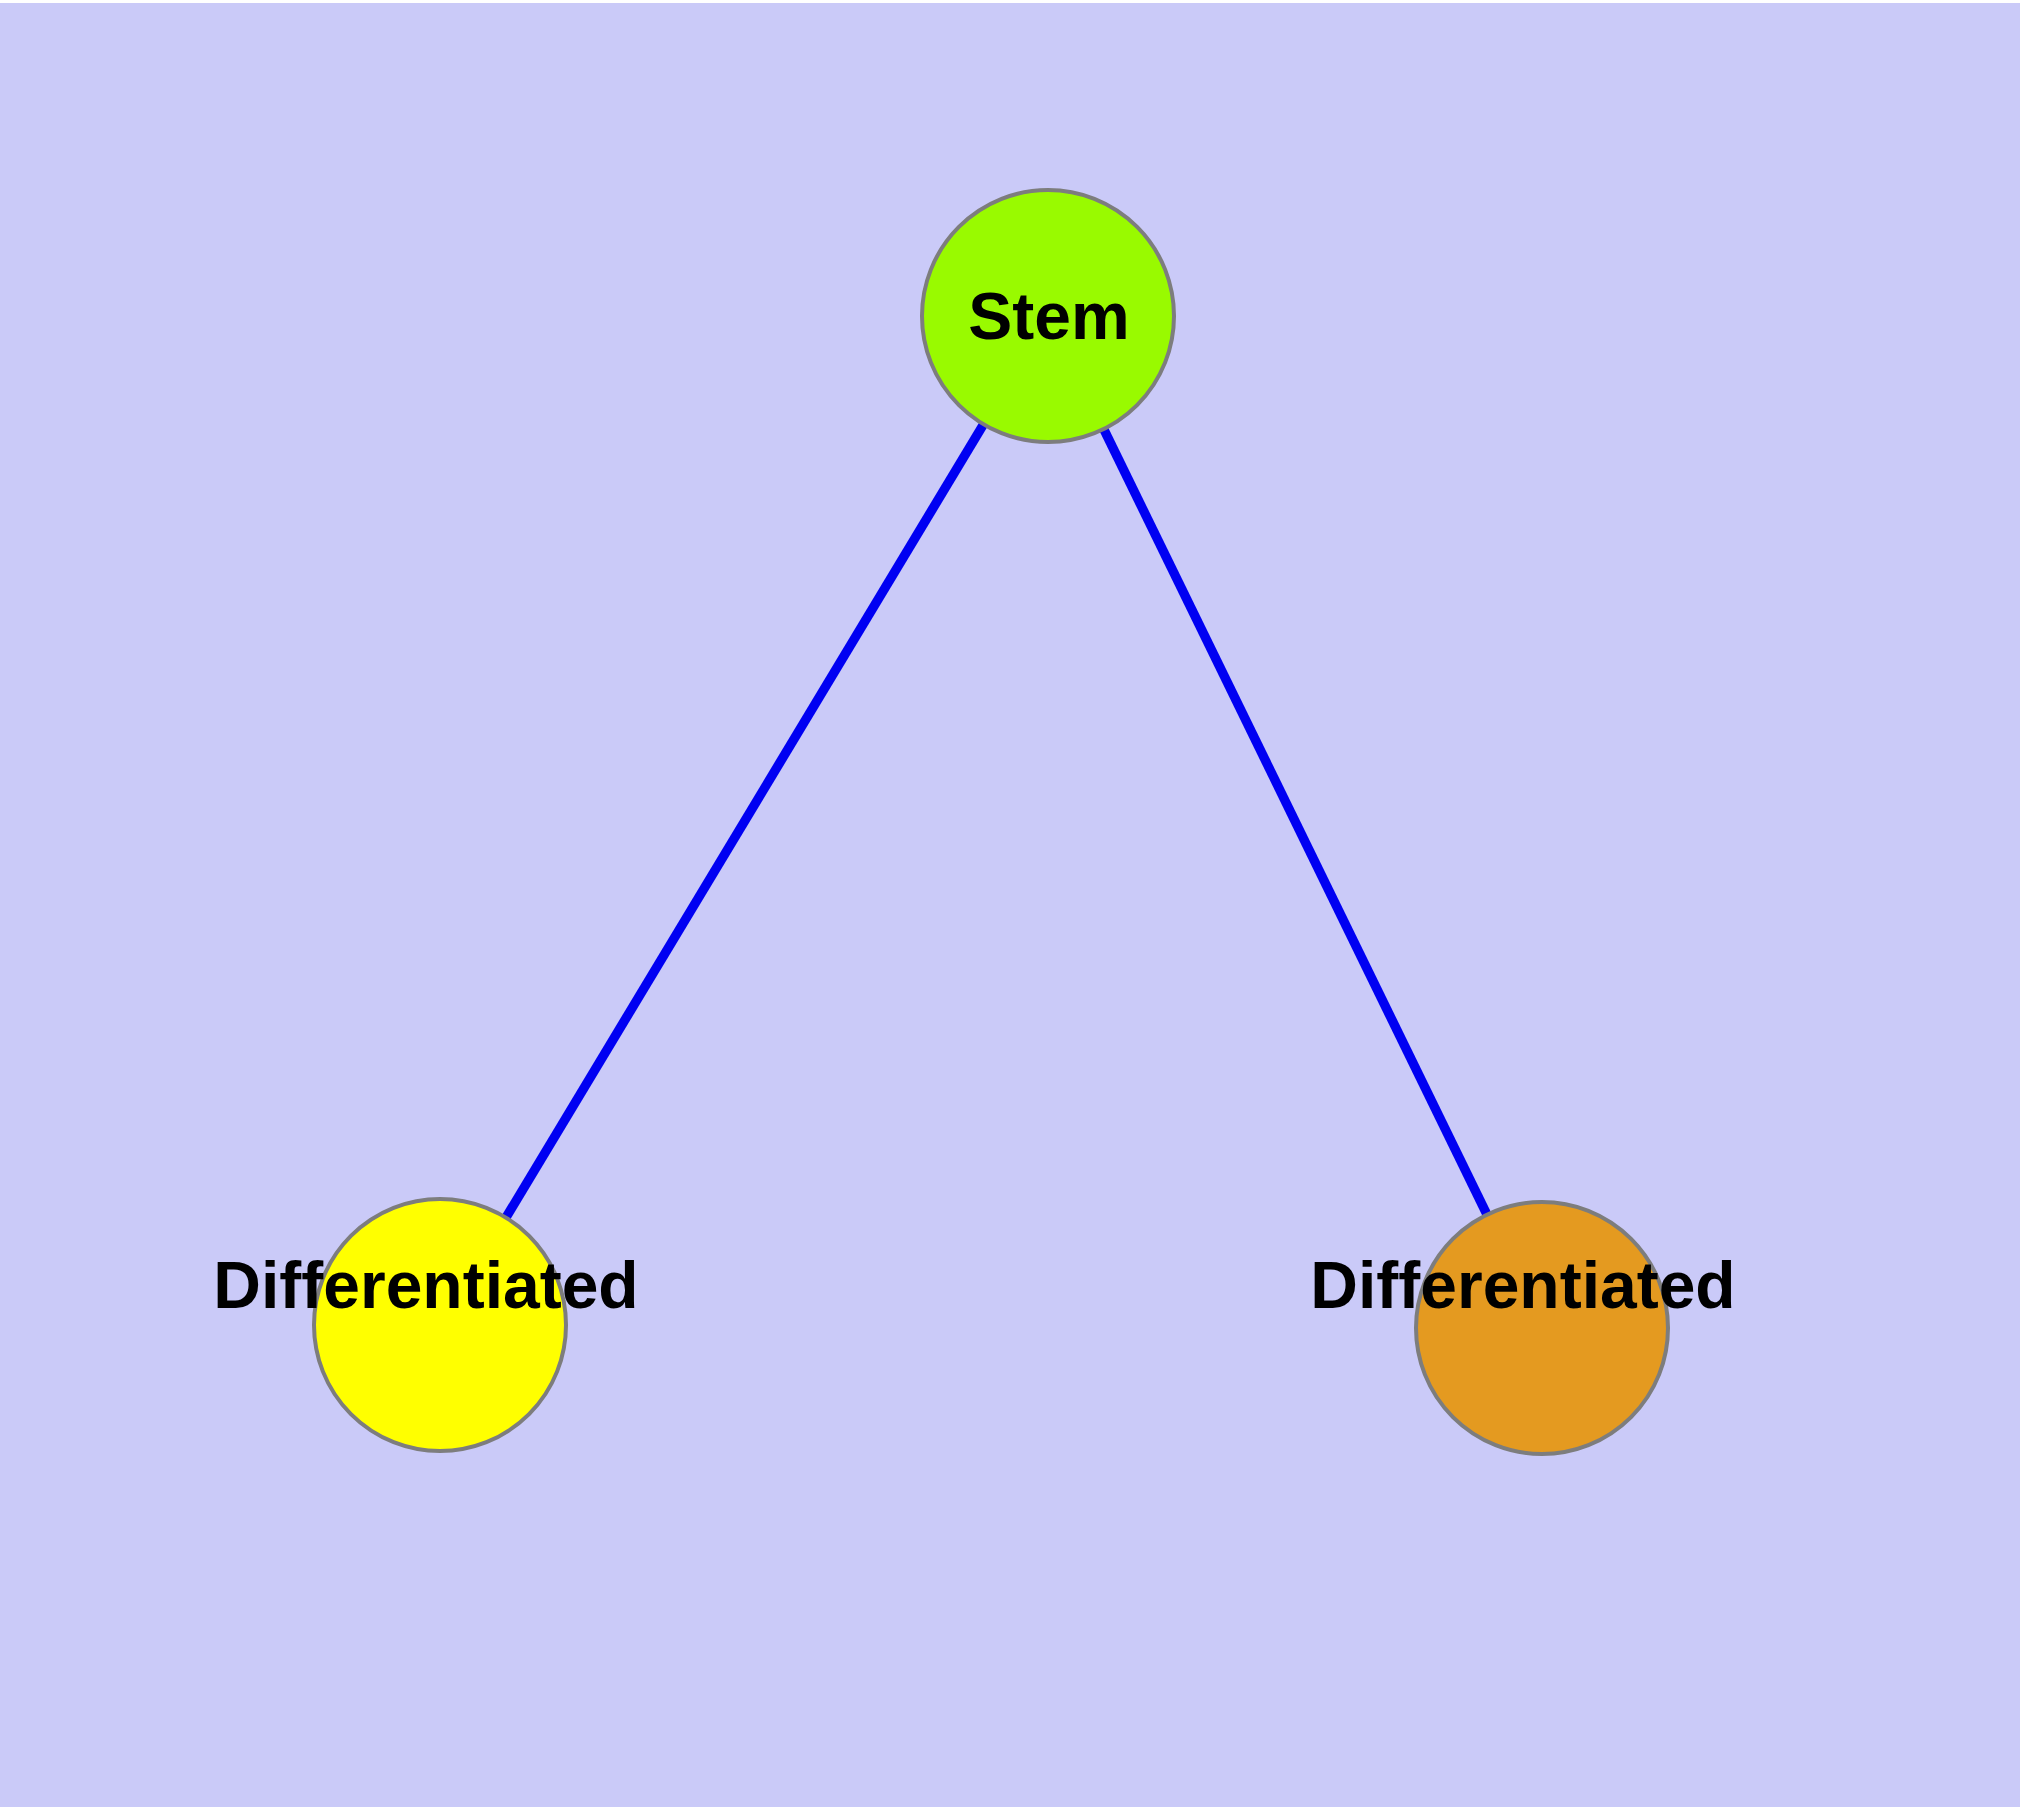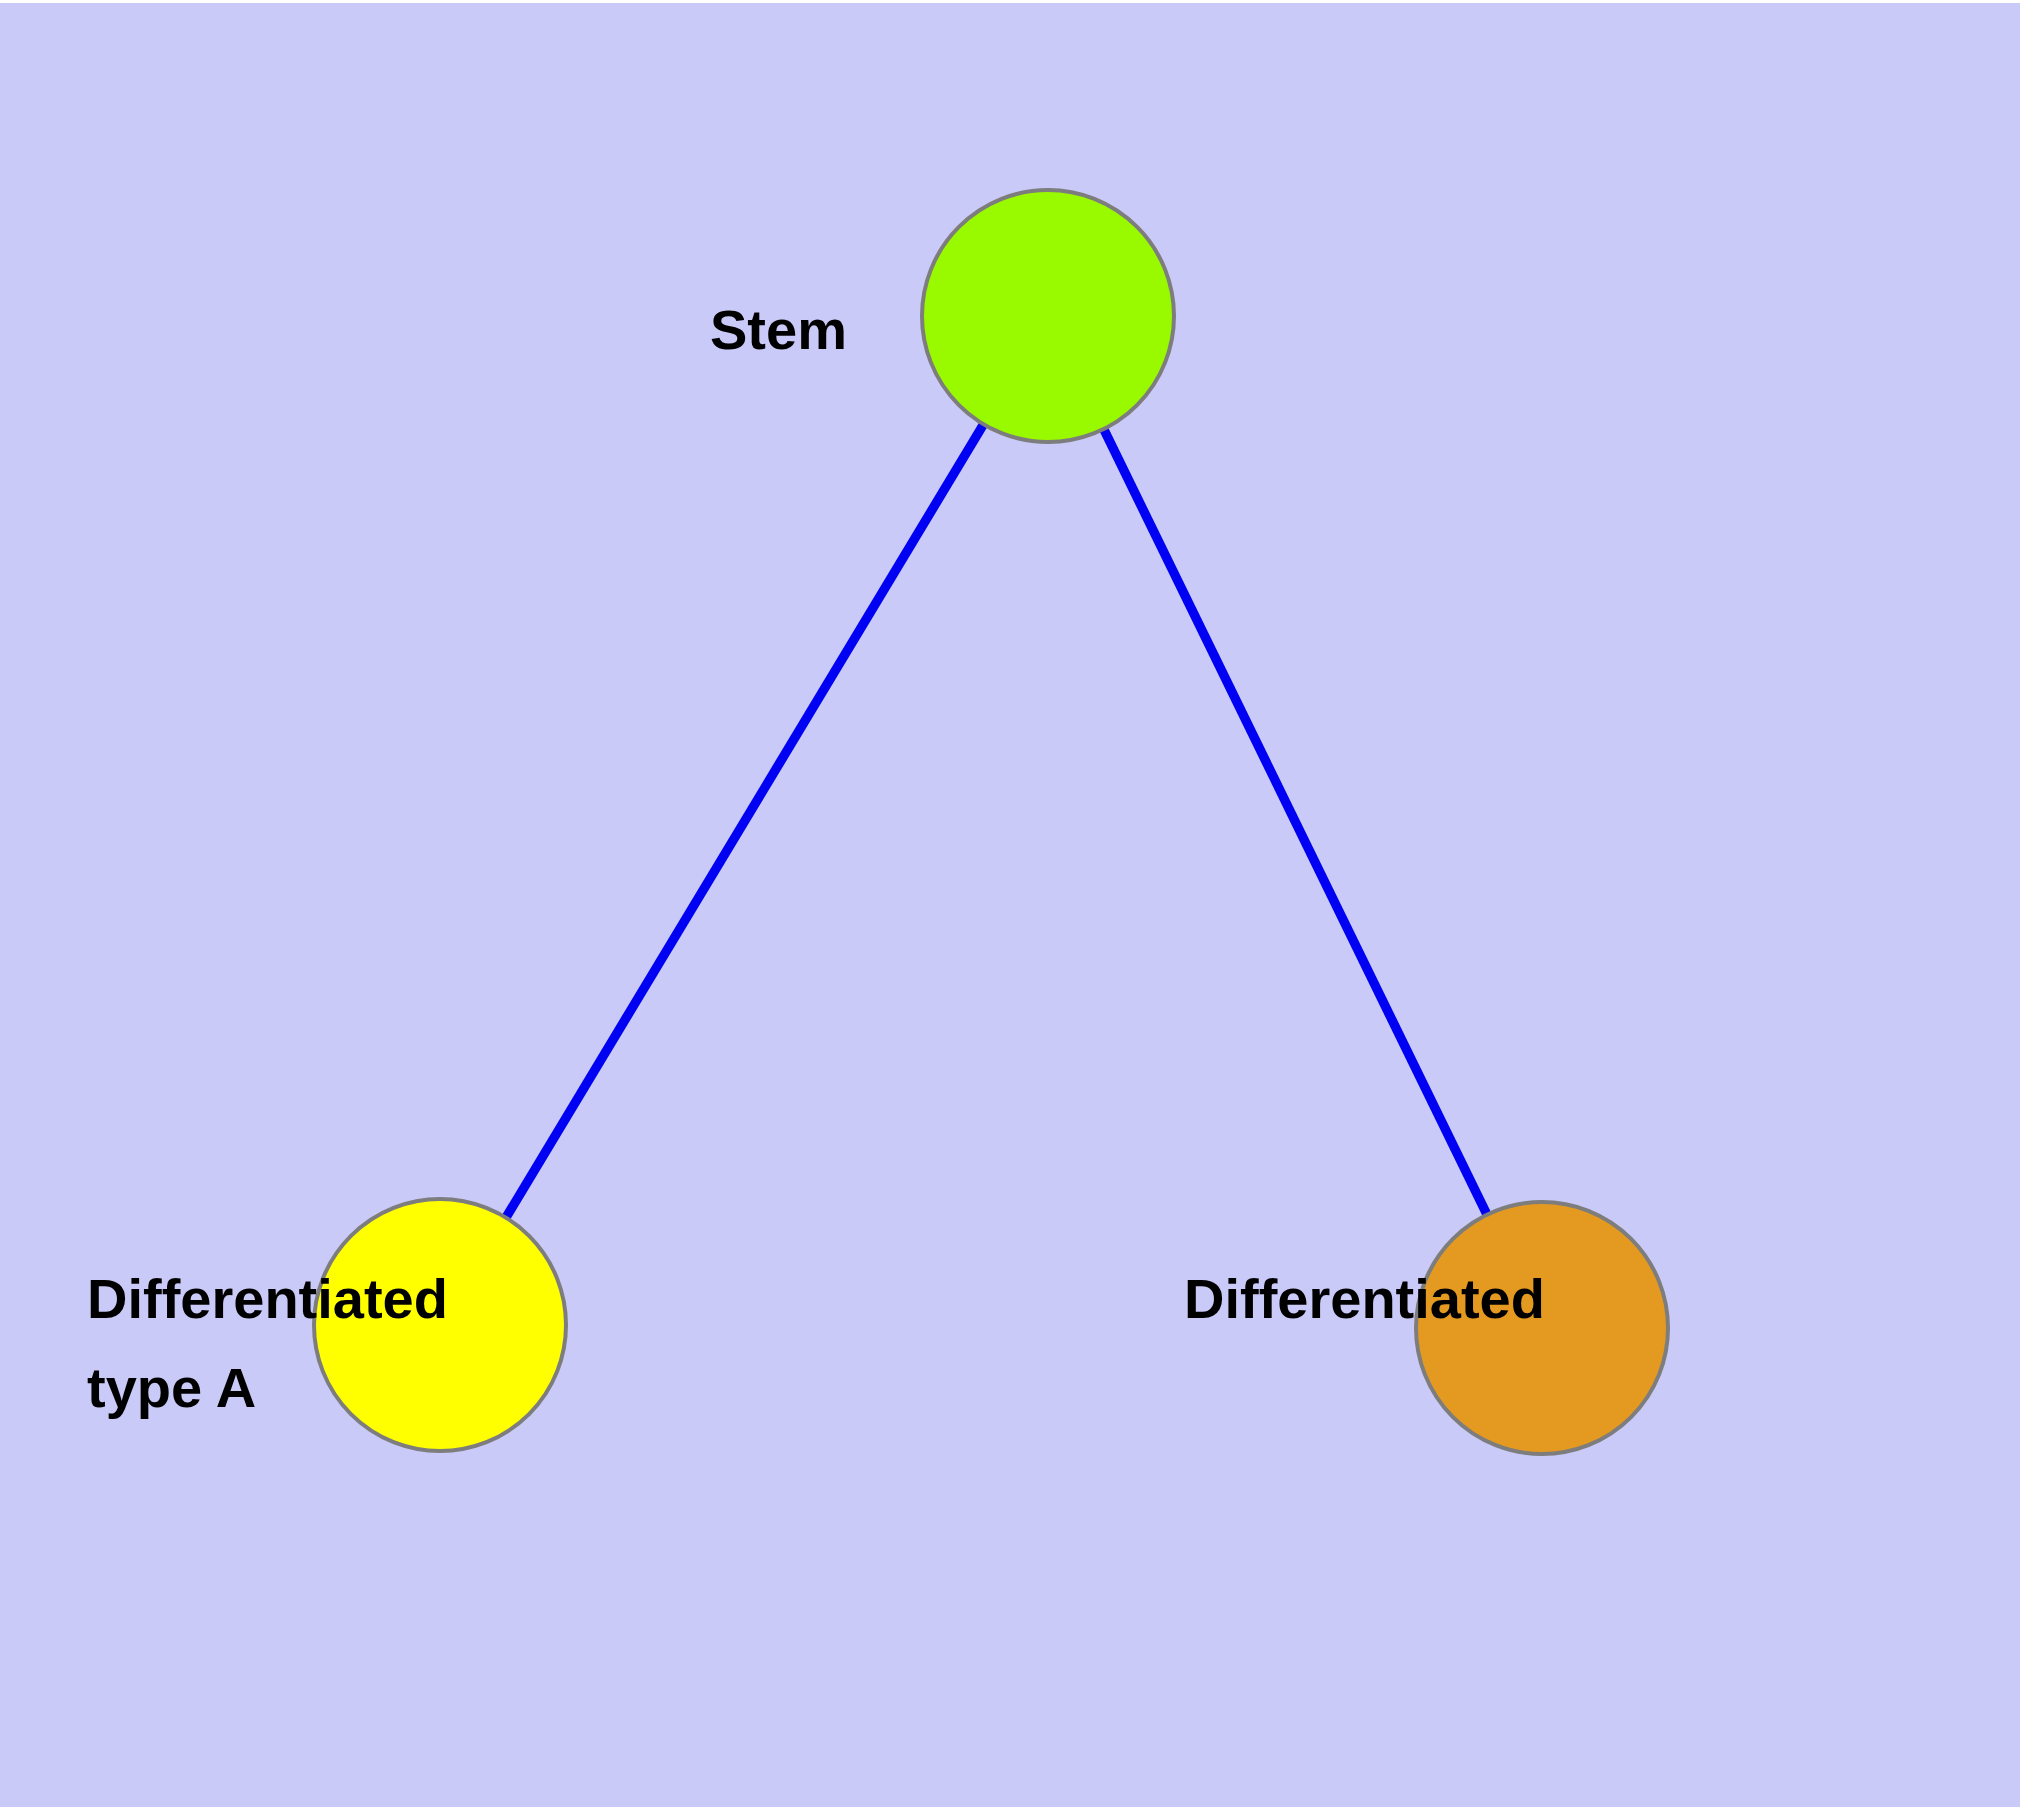--- a/index.html
+++ b/index.html
@@ -37,27 +37,27 @@
     border-radius: 50%;
     box-sizing: content-box;
     z-index: 2;
   }
   .node-stem-pos   { left: 920px; top: 188px;  }
   .node-type-a-pos { left: 312px;  top: 1197px; }
   .node-type-b-pos { left: 1414px; top: 1200px; }
   .node-label {
     position: absolute;
     width: 678px;
+    text-align: center;
     font-weight: bold;
-    font-size: 56px;
+    font-size: 66px;
     line-height: 89px;
     color: #000000;
     z-index: 3;
     white-space: nowrap;
-    margin-top: 13px;
   }
   .label-stem-pos   { left: 710px;  top: 272px;  }
   .label-type-a-pos { left: 87px;  top: 1241px; }
   .label-type-b-pos { left: 1184px; top: 1241px; }
   .node-label span { display: block; }
 </style>
 </head>
 <body>
 
 <div class="bg" style="background-color: rgb(202, 202, 248);"></div>
@@ -74,21 +74,20 @@
   <div class="node-circle node-type-a-pos" style="background-color: rgb(255, 255, 0); border-color: rgb(125, 125, 125);"></div>
 
   <div class="node-circle node-type-b-pos" style="background-color: rgb(228, 154, 32); border-color: rgb(125, 125, 125);"></div>
 
   <div class="node-label label-stem-pos">
     <span>Stem</span>
   </div>
 
   <div class="node-label label-type-a-pos">
     <span>Differentiated</span>
-    <span>type A</span>
   </div>
 
   <div class="node-label label-type-b-pos">
     <span>Differentiated</span>
   </div>
 
 </div>
 
 
 </body></html>

